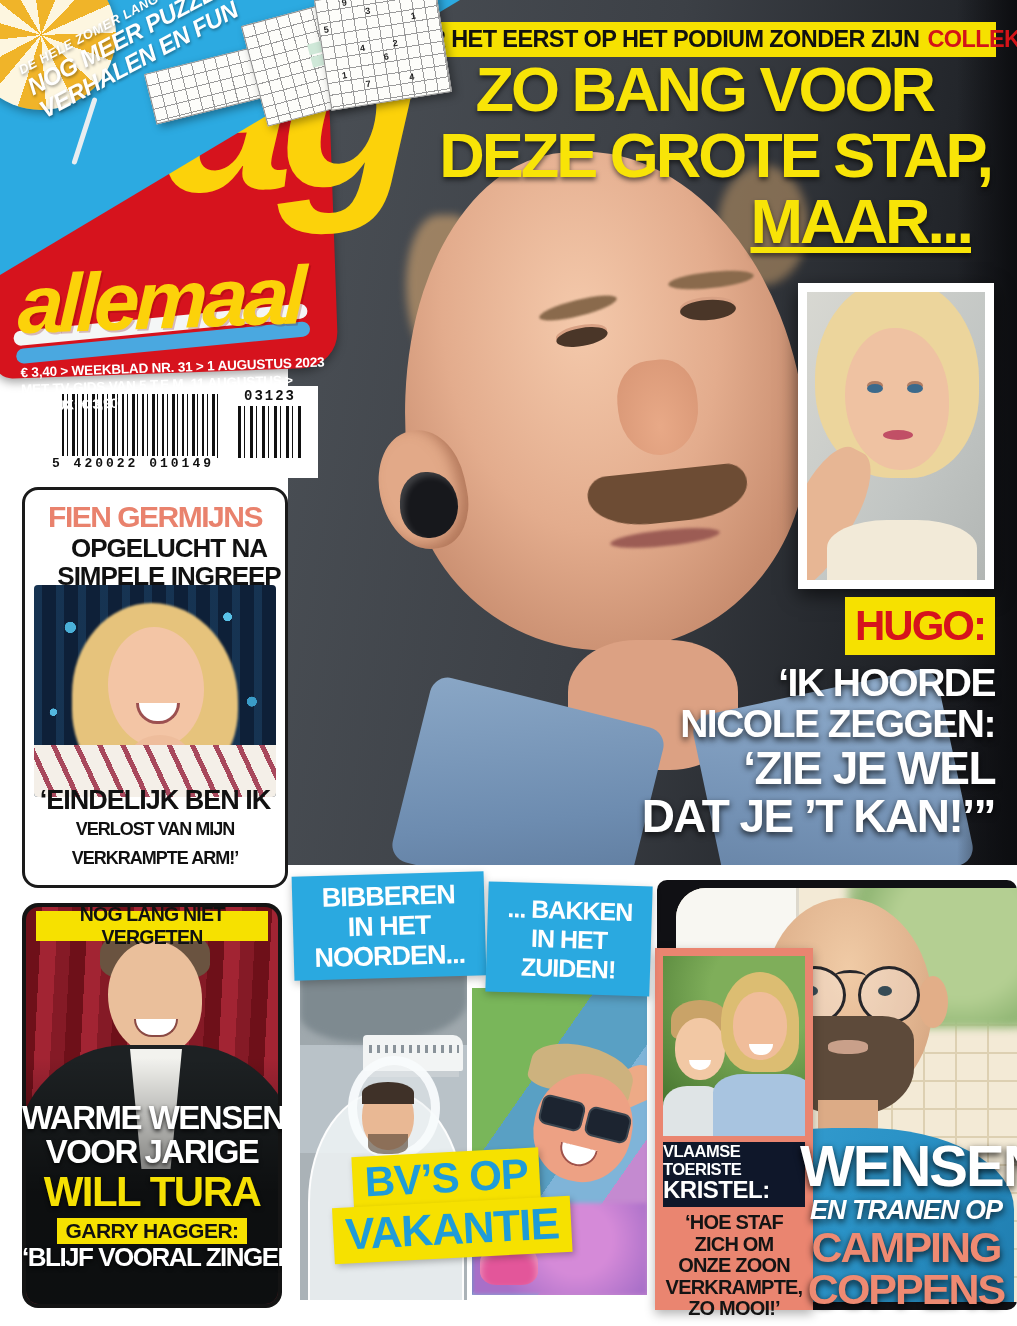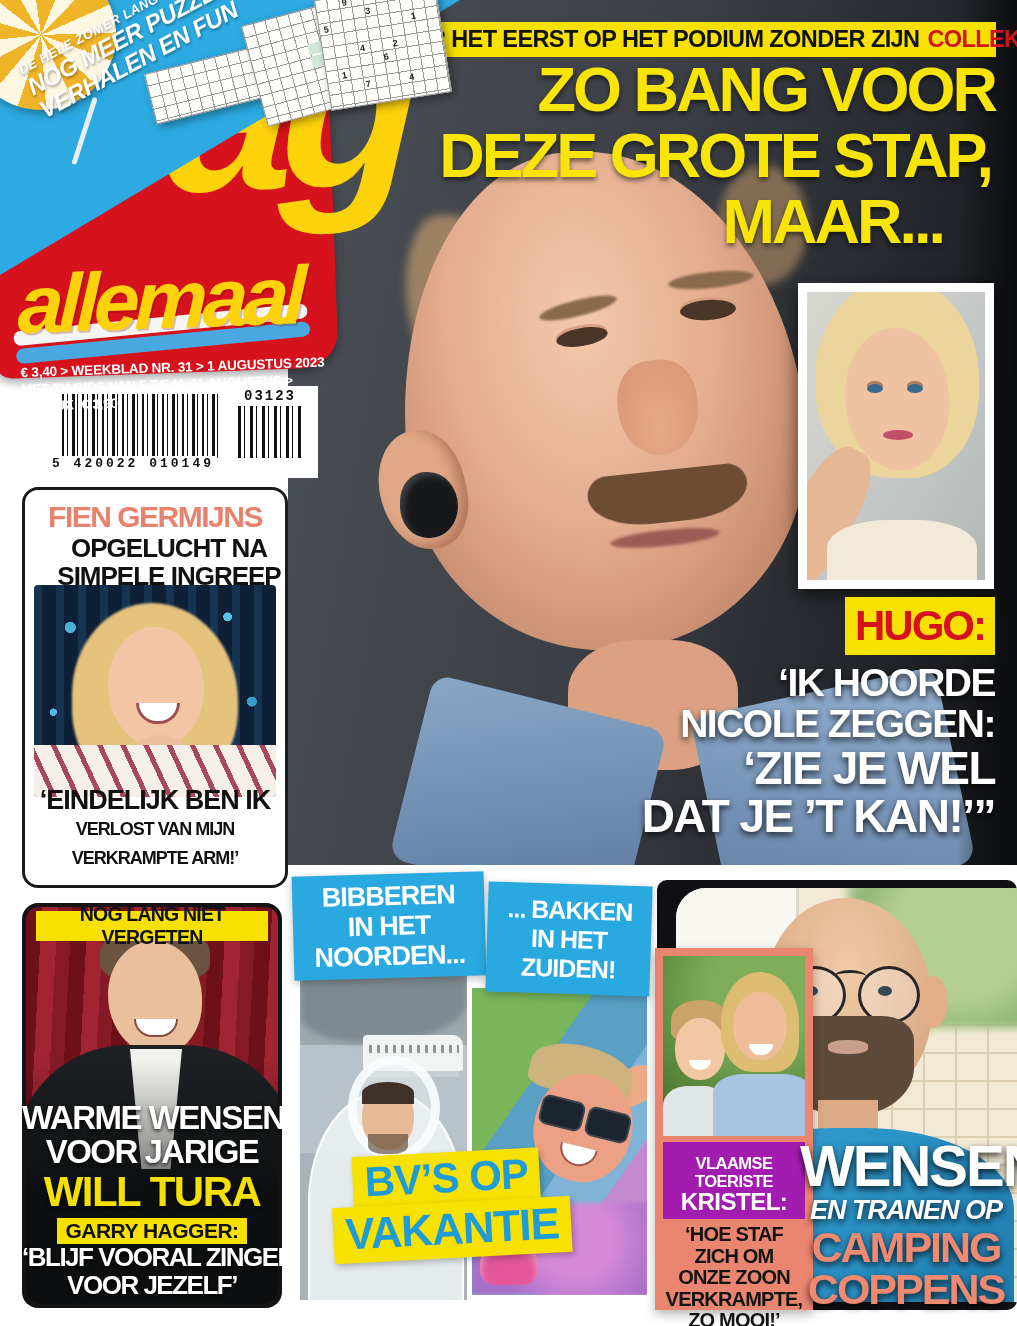--- a/index.html
+++ b/index.html
@@ -46,23 +46,23 @@
   
   .kicker-bar{left:418px;top:22px;width:578px;height:35px;background:#f6e100;
     display:flex;align-items:center;justify-content:center;z-index:6;
     font-weight:900;font-size:23.5px;letter-spacing:-.6px;color:#111;white-space:nowrap;}
   .kicker-highlight{color:#d31318;margin-left:8px;}
 
   
   .headline{left:330px;top:56px;width:665px;z-index:6;text-align:right;
     font-weight:900;color:#f8e407;letter-spacing:-3px;line-height:66px;font-size:63px;
     text-shadow:0 3px 5px rgba(0,0,0,.55);}
-  .hl1{}
+  .hl1{margin-right:62px;}
   .hl2{margin-right:4px;}
-  .hl3{margin-right:52px;}
+  .hl3{margin-right:24px;text-decoration:underline;}
 
   
   .inset-woman{left:798px;top:283px;width:178px;height:288px;background:#fff;padding:9px;
     box-shadow:0 6px 18px rgba(0,0,0,.6);z-index:5;}
   .iw-inner{position:relative;width:100%;height:100%;overflow:hidden;
     background:linear-gradient(120deg,#d8d8d2,#c2c6c4 60%,#b2b6b4);}
   .iw-hair{position:absolute;left:8px;top:-14px;width:164px;height:200px;background:#ecd59c;
     border-radius:50% 50% 42% 46%;}
   .iw-face{position:absolute;left:38px;top:36px;width:104px;height:142px;background:#efc2a2;
     border-radius:48% 52% 46% 54%;}
@@ -273,21 +273,21 @@
   .k-photo{position:relative;width:100%;height:180px;overflow:hidden;
     background:radial-gradient(circle at 70% 20%,#7fae5a 0 30%,#46752f 85%);}
   .k-boy-hair{position:absolute;left:8px;top:44px;width:58px;height:40px;background:#c9a368;border-radius:50% 50% 20% 20%;}
   .k-boy-face{position:absolute;left:12px;top:62px;width:50px;height:62px;background:#f2c8a4;border-radius:48%;}
   .k-mom-hair{position:absolute;left:58px;top:16px;width:78px;height:100px;background:#dcbd72;border-radius:50% 50% 30% 40%;}
   .k-mom-face{position:absolute;left:70px;top:36px;width:54px;height:68px;background:#f0bd9a;border-radius:48%;}
   .k-smile1{position:absolute;left:26px;top:104px;width:22px;height:10px;background:#fff;border-radius:0 0 12px 12px;}
   .k-smile2{position:absolute;left:86px;top:88px;width:24px;height:11px;background:#fff;border-radius:0 0 12px 12px;}
   .k-denim{position:absolute;left:50px;bottom:0;width:100px;height:62px;background:#a8c4e0;border-radius:30% 30% 0 0;}
   .k-shirt{position:absolute;left:0;bottom:0;width:60px;height:50px;background:#dfe4e6;border-radius:40% 30% 0 0;}
-  .k-banner{margin-top:6px;background:#a21caf;color:#fff;text-align:center;padding:12px 0 5px;}
+  .k-banner{margin-top:6px;background:#0f172a;color:#fff;text-align:left;padding:0 0 5px;}
   .kb1{font-weight:900;font-size:16.5px;letter-spacing:-.5px;line-height:18px;}
   .kb2{font-weight:900;font-size:24px;letter-spacing:-.5px;line-height:24px;}
   .k-quote{margin-top:5px;text-align:center;color:#141414;font-weight:900;
     font-size:20px;line-height:21.5px;letter-spacing:-.8px;}
 
   
   .nowrap{white-space:nowrap;}
 </style>
 </head>
 <body>
@@ -414,21 +414,20 @@
       <div class="tura-shirt"></div>
       <div class="tura-shade"></div>
     </div>
     <div class="tura-banner">NOG LÁNG NIET VERGETEN</div>
     <div class="tura-textblock">
       <div class="tl nowrap">WARME WENSEN</div>
       <div class="tl nowrap">VOOR JARIGE</div>
       <div class="tura-name nowrap">WILL TURA</div>
       <div><span class="tura-chip">GARRY HAGGER:</span></div>
       <div class="tq nowrap">‘BLIJF VOORAL ZINGEN</div>
-      <div class="tq nowrap">VOOR JEZELF’</div>
     </div>
   </div>
 
   <div class="abs rain-photo">
     <div class="rain-hills"></div>
     <div class="rain-ship"></div>
     <div class="rain-ship-win"></div>
     <div class="rain-poncho"></div>
     <div class="rain-hood"></div>
     <div class="rain-face"></div>

